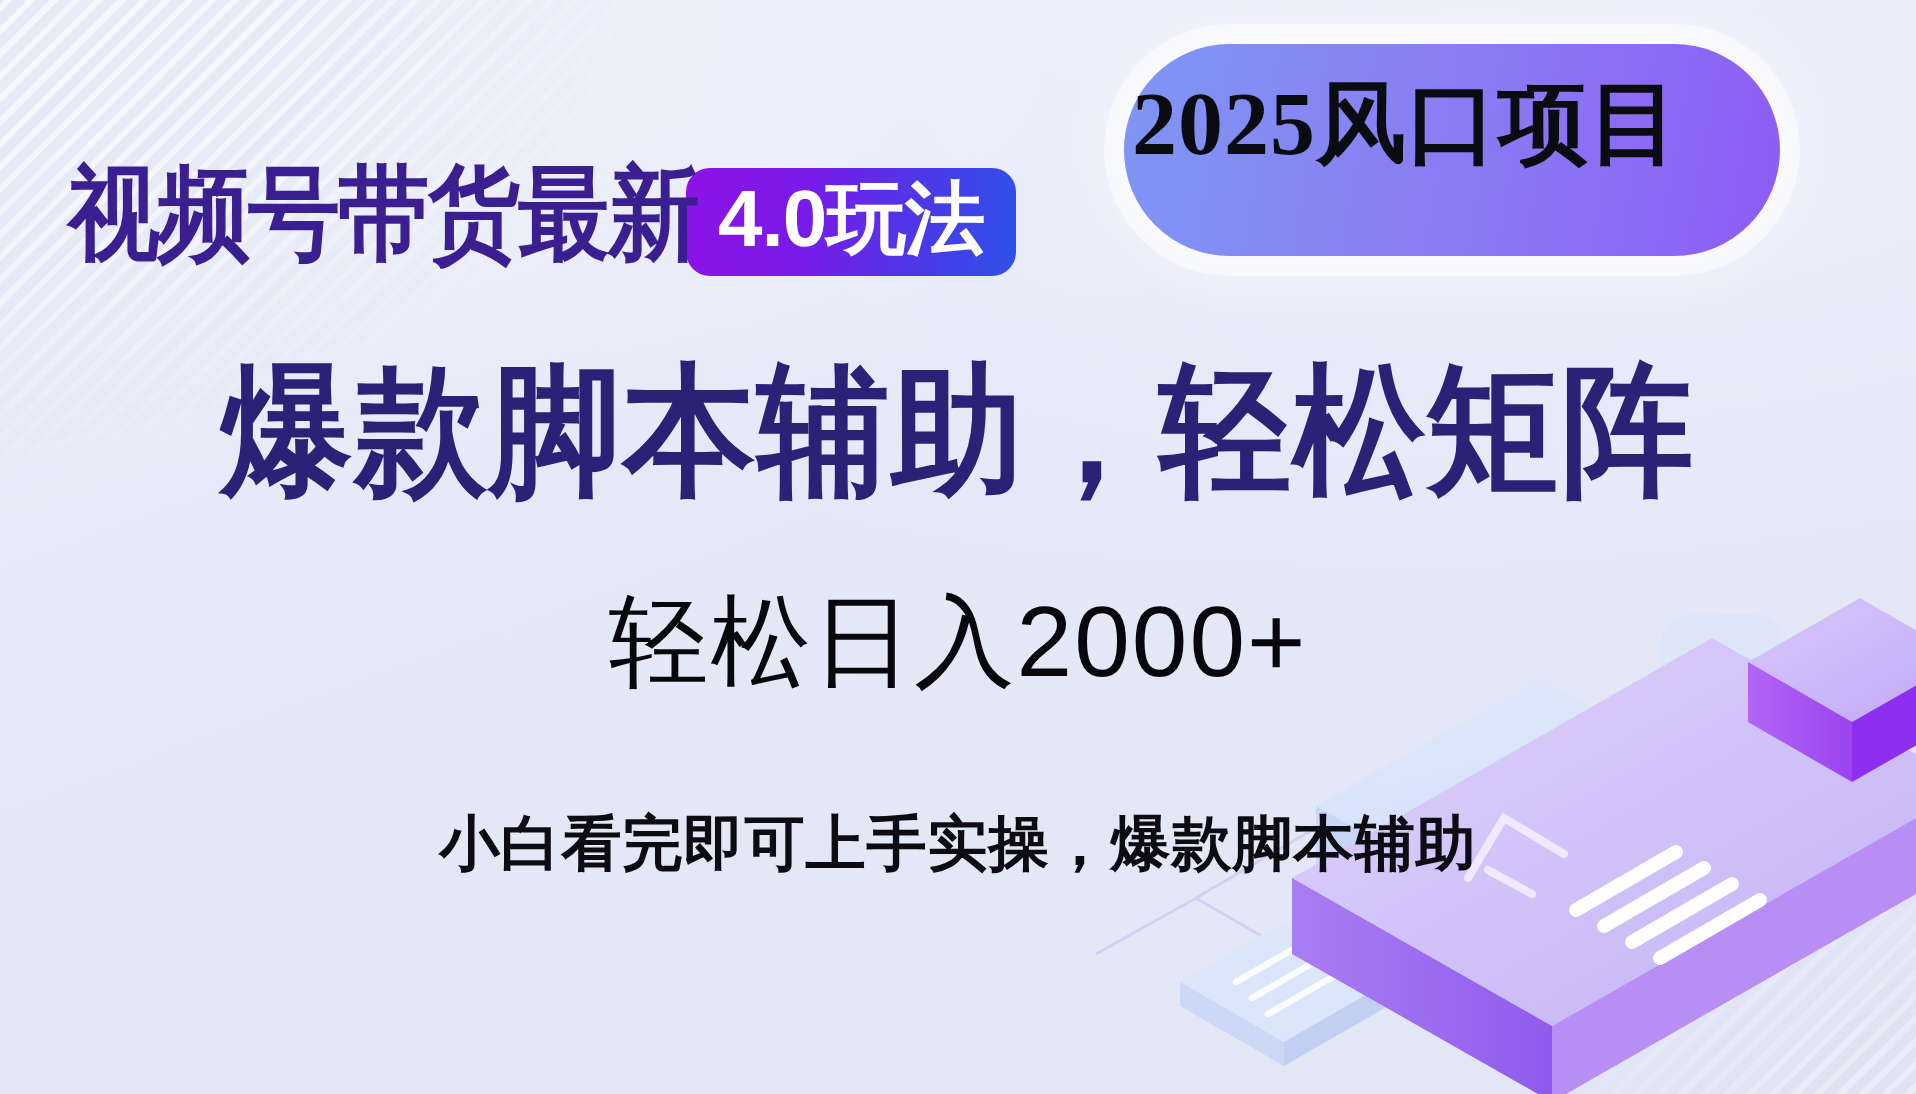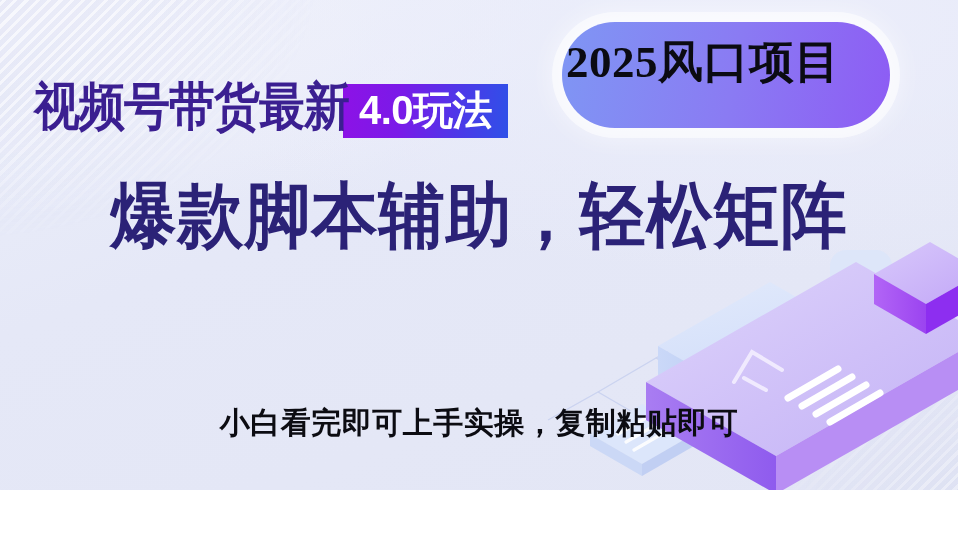--- a/index.html
+++ b/index.html
@@ -3,21 +3,21 @@
 <meta charset="utf-8">
 <style>
   html, body {
     margin: 0;
     padding: 0;
     background: #ffffff;
   }
   #poster {
     position: relative;
     width: 958px;
-    height: 490px;
+    height: 547px;
     overflow: hidden;
     background: #84cc16;
     font-family: "Liberation Sans", "DejaVu Sans", sans-serif;
     user-select: none;
   }
 
   
   .bg-base {
     position: absolute;
     inset: 0;
@@ -111,21 +111,21 @@
     font-weight: 700;
     color: #3b1f91;
     letter-spacing: -1px;
     line-height: 1;
     transform: scaleY(1.12);
     transform-origin: center;
   }
   .badge-40 {
     margin-left: -6px;
     padding: 6px 16px 8px 16px;
-    border-radius: 0;
+    border-radius: 12px;
     background: linear-gradient(95deg, #8d12e6 0%, #7a1ae8 35%, #4a3ae8 72%, #2f50e8 100%);
     color: #ffffff;
     font-size: 40px;
     font-weight: 700;
     line-height: 1;
     letter-spacing: -0.5px;
   }
 
   
   .line2 {
@@ -266,16 +266,17 @@
   <div class="pill-2025"></div>
   <div class="pill-2025-text">2025风口项目</div>
 
   <div class="line1">
     <span class="line1-main">视频号带货最新</span>
     <span class="badge-40">4.0玩法</span>
   </div>
 
   <div class="line2">爆款脚本辅助，轻松矩阵</div>
 
-
-  <div class="line4">小白看完即可上手实操，复制粘贴即可</div>
+  <div class="line3">轻松日入2000+</div>
+
+  <div class="line4">小白看完即可上手实操，爆款脚本辅助</div>
 
 </div>
 
 </body></html>

